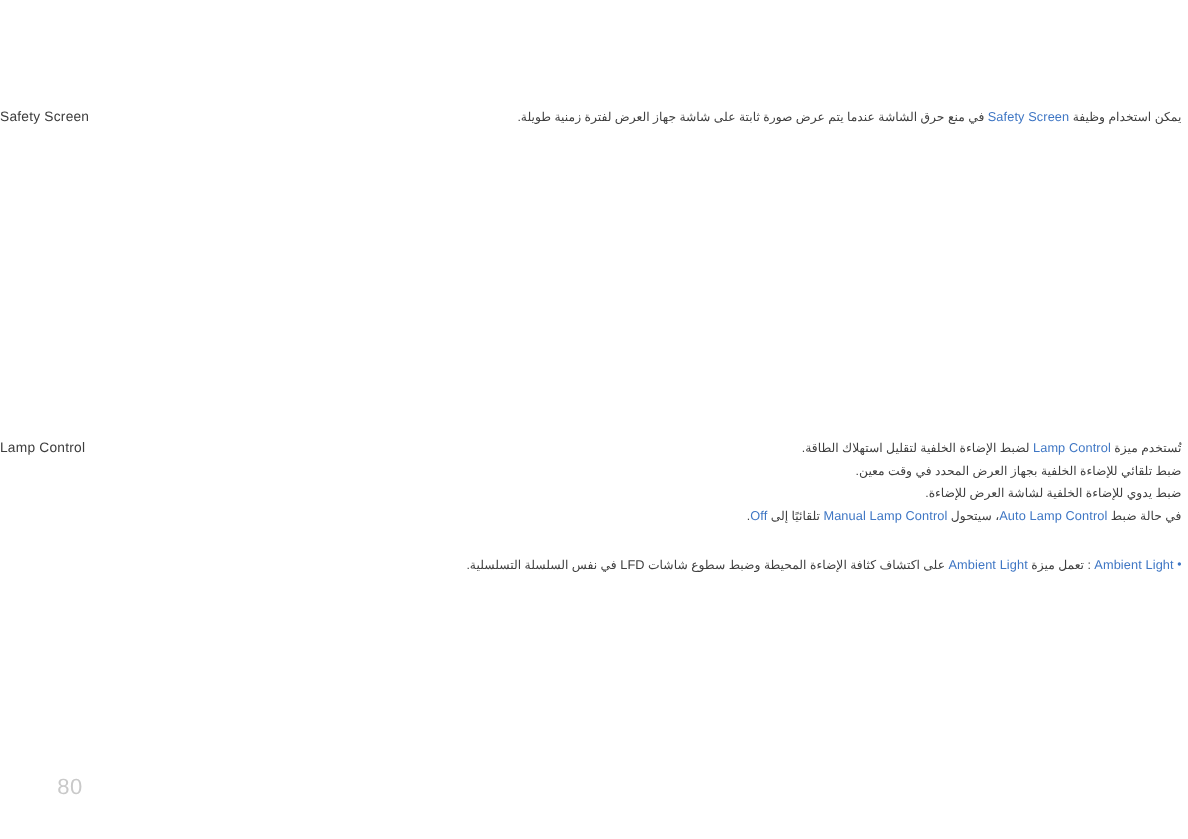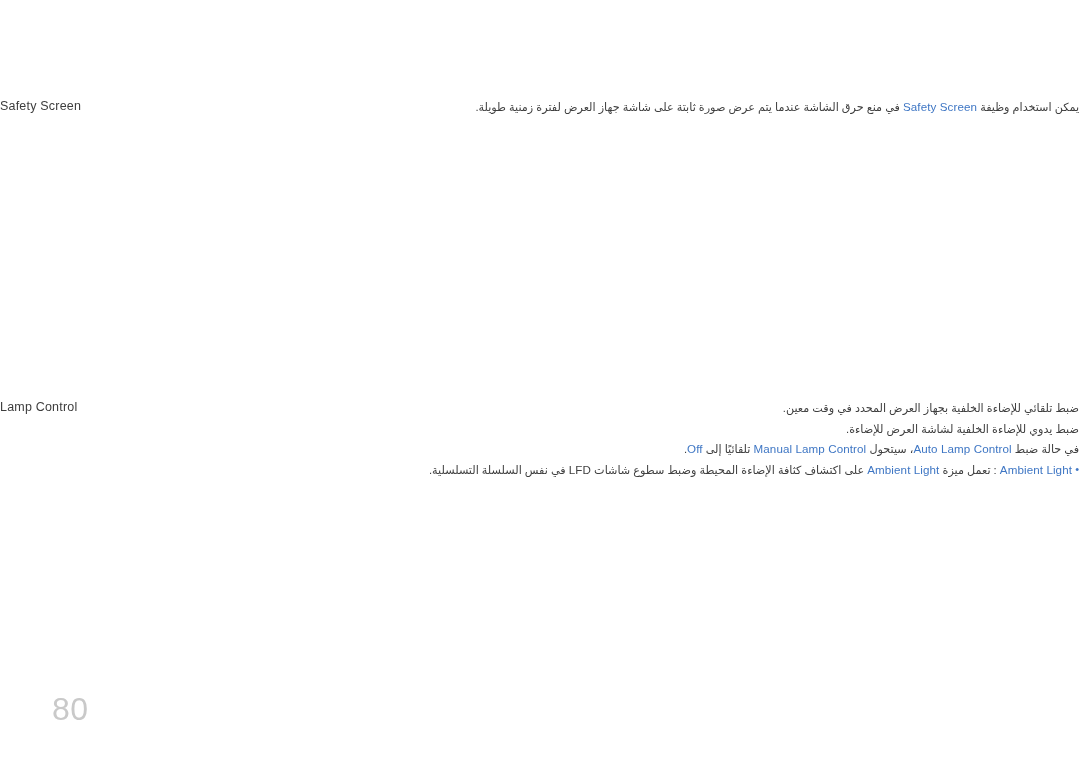--- a/index.html
+++ b/index.html
@@ -44,21 +44,21 @@
     letter-spacing: 0.2px;
     direction: ltr;
     text-align: left;
     line-height: 18px;
     white-space: nowrap;
   }
 
   .section-body {
     flex: 1 1 auto;
     padding-left: 48px;
-    padding-right: 1px;
+    padding-right: 6px;
     box-sizing: border-box;
     direction: rtl;
     text-align: right;
     font-size: 11.2px;
     line-height: 20.5px;
     color: #3f3f3f;
   }
 
   .body-line {
     white-space: nowrap;
@@ -72,39 +72,40 @@
     unicode-bidi: isolate;
     display: inline-block;
     font-size: 11.6px;
     letter-spacing: 0.1px;
   }
   .accent {
     color: #3e76c4;
   }
   .plain-en {
     color: #3f3f3f;
+    margin-top: 24px;
   }
 
   .bullet-line {
     white-space: nowrap;
     text-align: right;
   }
   .bullet-dot {
     display: inline-block;
     font-size: 11px;
     color: #3e76c4;
     transform: translateY(-1px);
   }
 
   
   .page-number {
     position: absolute;
     left: 52px;
     bottom: 22px;
-    font-size: 32px;
+    font-size: 20px;
     color: #c9c9c9;
     letter-spacing: 0.5px;
     direction: ltr;
     font-family: "Liberation Sans", "DejaVu Sans", sans-serif;
     font-weight: 400;
   }
 
   
   #section-safety-screen { top: 97px; }
   #section-lamp-control  { top: 398px; }
@@ -117,20 +118,21 @@
   <div class="section" id="section-safety-screen">
     <div class="section-heading">Safety Screen</div>
     <div class="section-body">
       <div class="body-line">يمكن استخدام وظيفة <span class="en accent" style="color: rgb(62, 118, 196);">Safety Screen</span> في منع حرق الشاشة عندما يتم عرض صورة ثابتة على شاشة جهاز العرض لفترة زمنية طويلة.</div>
     </div>
   </div>
 
   <div class="section" id="section-lamp-control">
     <div class="section-heading">Lamp Control</div>
     <div class="section-body">
+      <div class="body-line">تُستخدم ميزة <span class="en accent" style="color: rgb(62, 118, 196);">Lamp Control</span> لضبط الإضاءة الخلفية لتقليل استهلاك الطاقة.</div>
       <div class="body-line">ضبط تلقائي للإضاءة الخلفية بجهاز العرض المحدد في وقت معين.</div>
       <div class="body-line">ضبط يدوي للإضاءة الخلفية لشاشة العرض للإضاءة.</div>
       <div class="body-line">في حالة ضبط <span class="en accent" style="color: rgb(62, 118, 196);">Auto Lamp Control</span>، سيتحول <span class="en accent" style="color: rgb(62, 118, 196);">Manual Lamp Control</span> تلقائيًا إلى <span class="en accent" style="color: rgb(62, 118, 196);">Off</span>.</div>
       <div class="bullet-line"><span class="bullet-dot">•</span> <span class="en accent" style="color: rgb(62, 118, 196);">Ambient Light</span> : تعمل ميزة <span class="en accent" style="color: rgb(62, 118, 196);">Ambient Light</span> على اكتشاف كثافة الإضاءة المحيطة وضبط سطوع شاشات <span class="en plain-en">LFD</span> في نفس السلسلة التسلسلية.</div>
     </div>
   </div>
 
   <div class="page-number" style="color: rgb(201, 201, 201);">80</div>
 
 </div>

